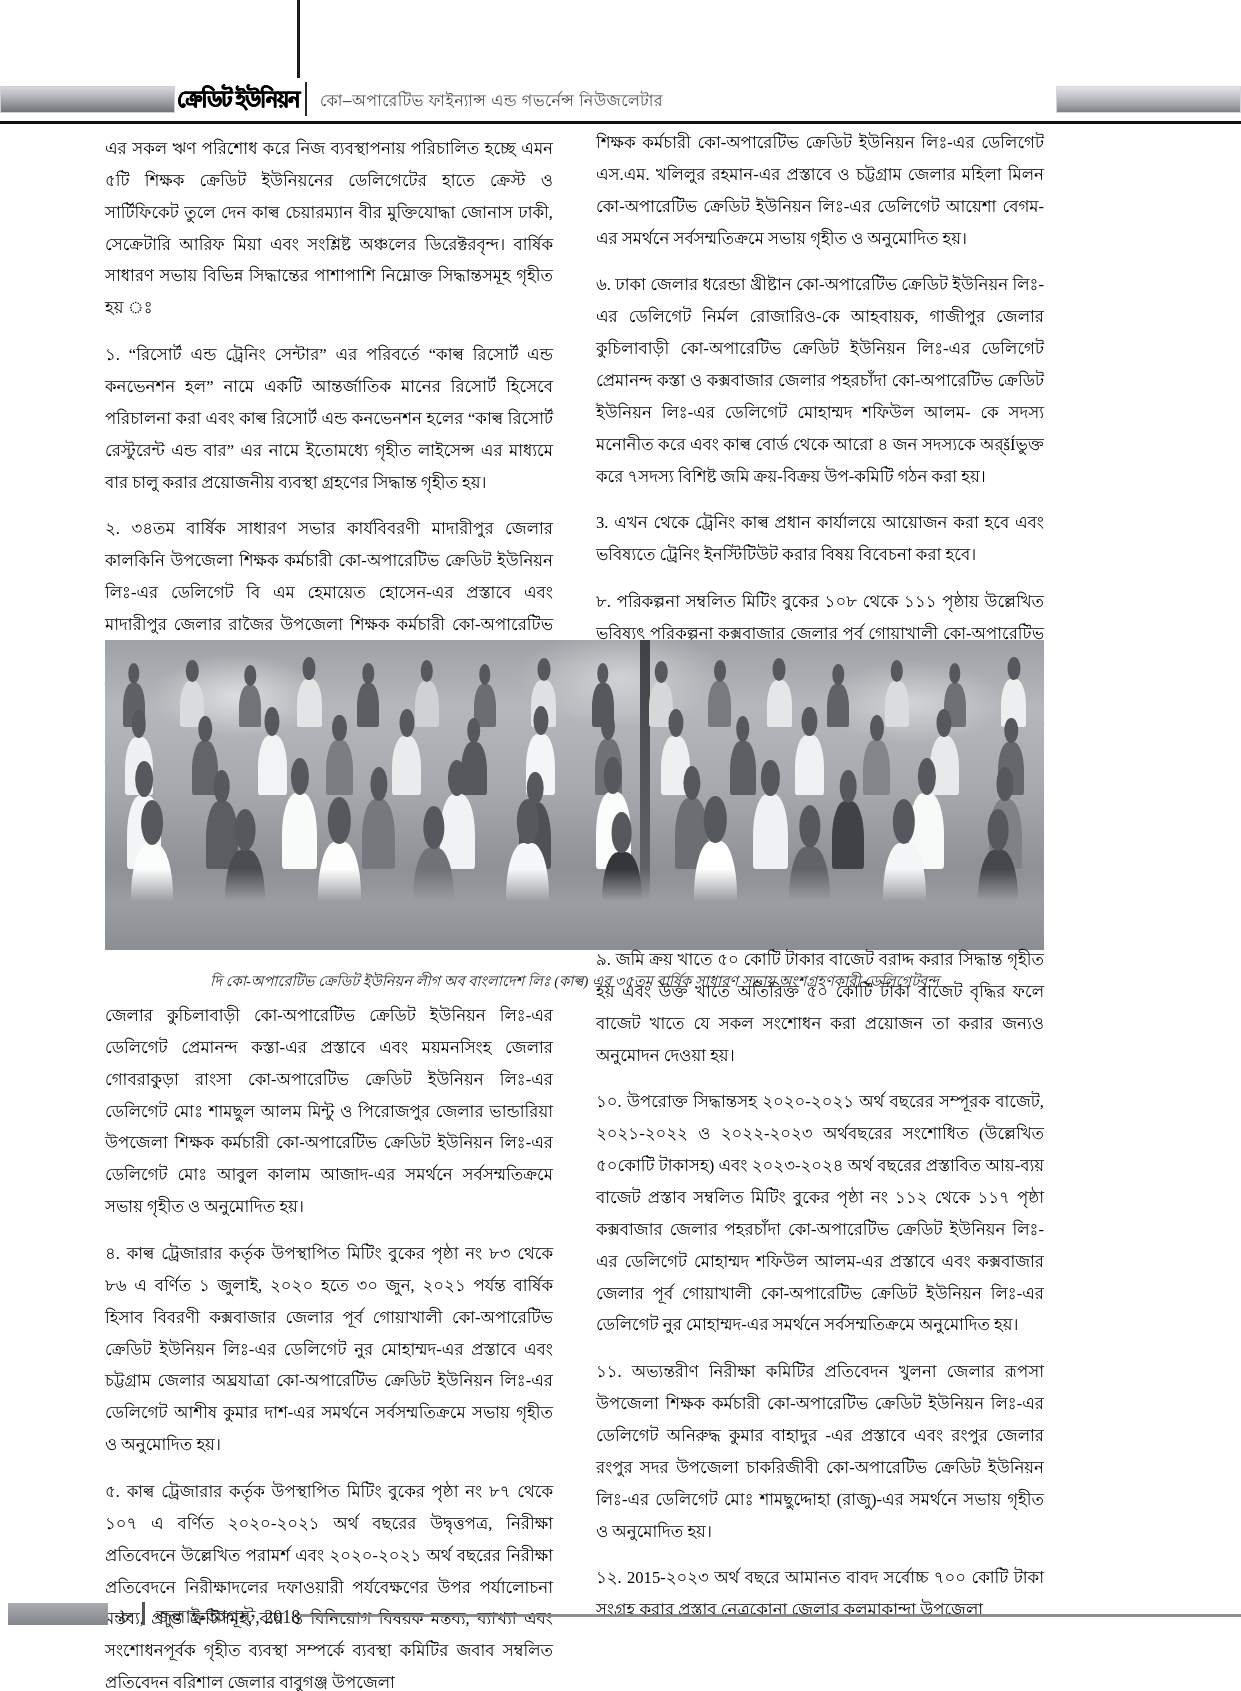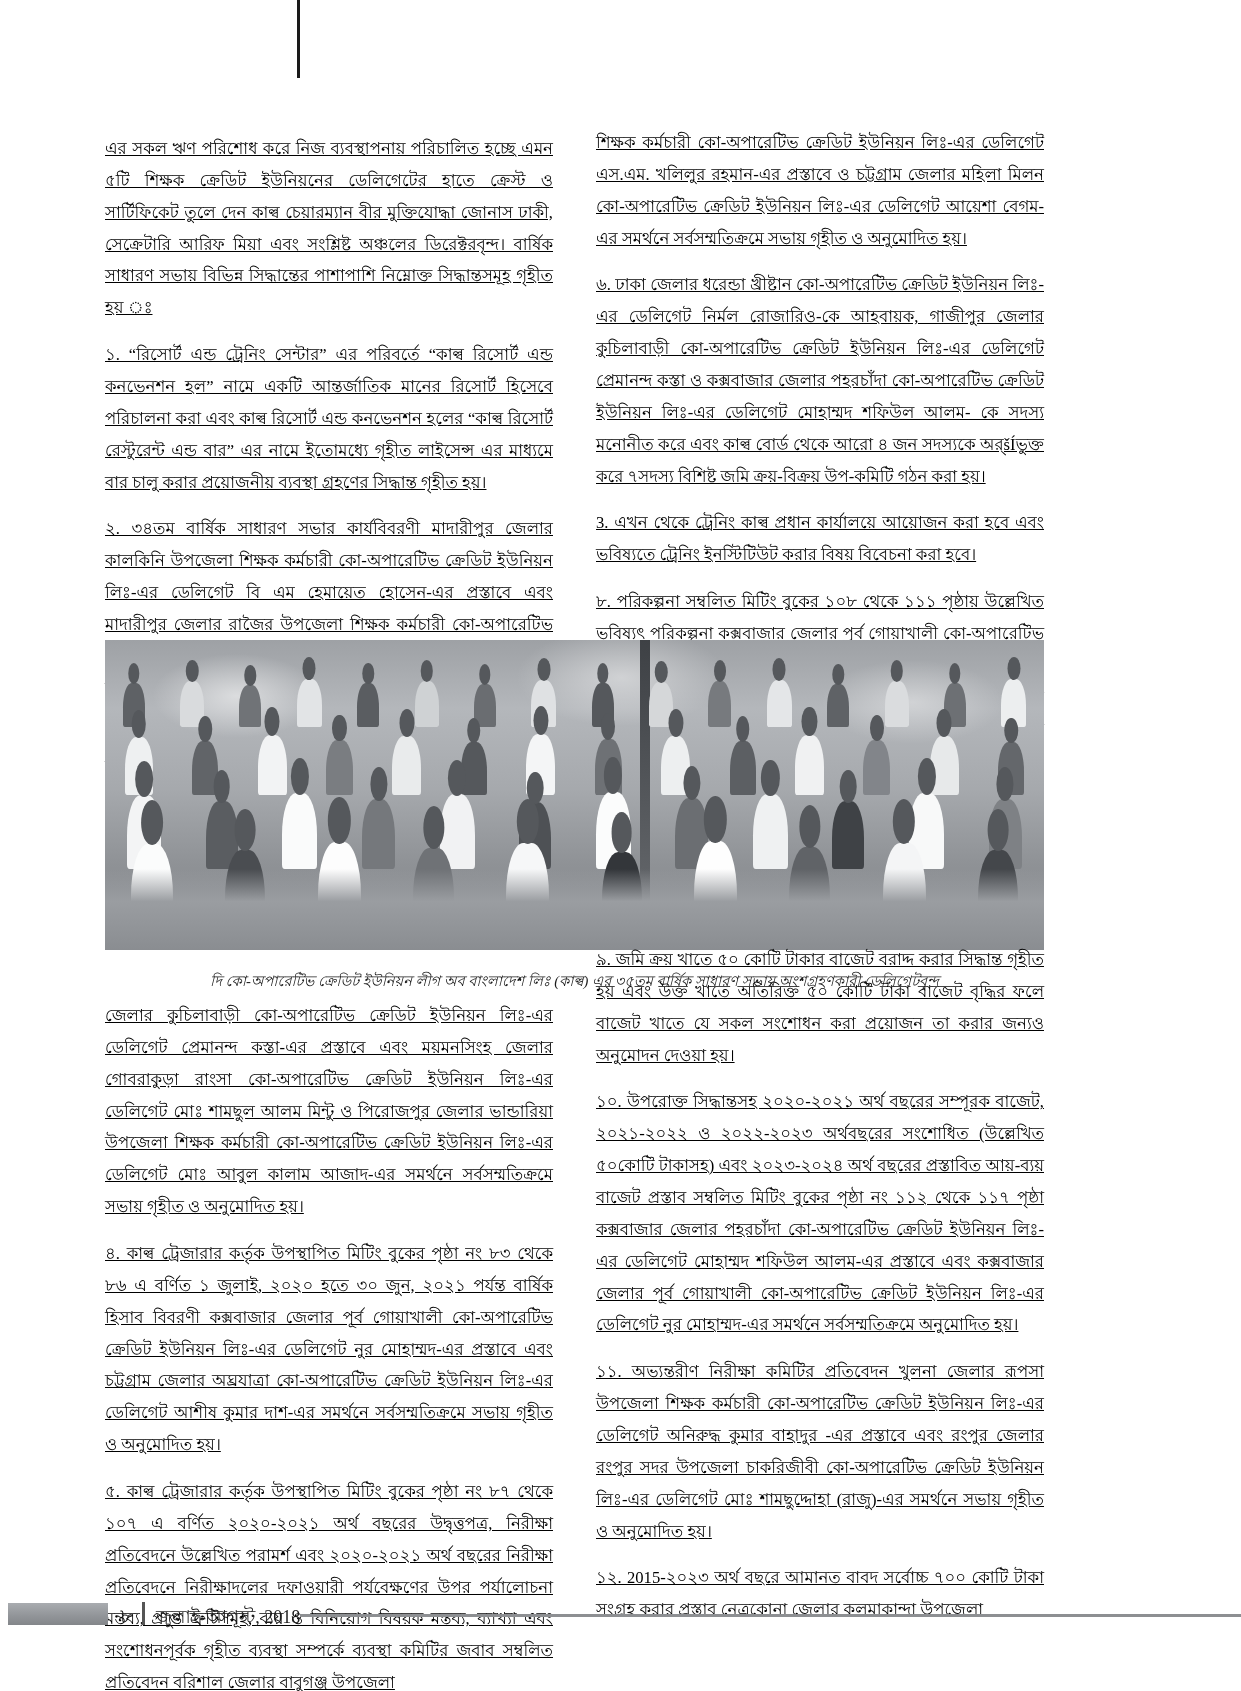--- a/index.html
+++ b/index.html
@@ -96,21 +96,21 @@
     width: 448px;
     font-size: 16.6px;
     line-height: 1.92;
     text-align: justify;
     text-justify: inter-word;
     color: #000;
   }
   .col-left  { left: 105px; }
   .col-right { left: 596px; }
 
-  .col p { margin: 0 0 15px 0; text-decoration: underline; }
+  .col p { margin: 0 0 15px 0; }
   .col p:last-child { margin-bottom: 0; }
 
   .seg-top-left  { top: 133px; }
   .seg-top-right { top: 127px; }
   .seg-bot-left  { top: 1000px; }
   .seg-bot-right { top: 944px; }
 
   
   .photo-wrap {
     position: absolute;
@@ -200,20 +200,30 @@
   }
 </style>
 </head>
 <body>
 
 <div class="page">
 
   <div class="spine-left-edge"></div>
   <div class="spine-top"></div>
 
+  <div class="header">
+    <div class="hdr-grad-left"></div>
+    <div class="masthead">
+      <span class="masthead-text">ক্রেডিট ইউনিয়ন</span>
+    </div>
+    <div class="hdr-divider"></div>
+    <div class="hdr-tagline">কো–অপারেটিভ ফাইন্যান্স এন্ড গভর্নেন্স নিউজলেটার</div>
+    <div class="hdr-grad-right"></div>
+    <div class="header-rule"></div>
+  </div>
 
   <div class="col col-left seg-top-left">
     <p>এর সকল ঋণ পরিশোধ করে নিজ ব্যবস্থাপনায় পরিচালিত হচ্ছে এমন ৫টি শিক্ষক ক্রেডিট ইউনিয়নের ডেলিগেটের হাতে ক্রেস্ট ও সার্টিফিকেট তুলে দেন কাল্ব চেয়ারম্যান বীর মুক্তিযোদ্ধা জোনাস ঢাকী, সেক্রেটারি আরিফ মিয়া এবং সংশ্লিষ্ট অঞ্চলের ডিরেক্টরবৃন্দ। বার্ষিক সাধারণ সভায় বিভিন্ন সিদ্ধান্তের পাশাপাশি নিম্নোক্ত সিদ্ধান্তসমূহ গৃহীত হয় ঃ</p>
     <p>১. “রিসোর্ট এন্ড ট্রেনিং সেন্টার” এর পরিবর্তে “কাল্ব রিসোর্ট এন্ড কনভেনশন হল” নামে একটি আন্তর্জাতিক মানের রিসোর্ট হিসেবে পরিচালনা করা এবং কাল্ব রিসোর্ট এন্ড কনভেনশন হলের “কাল্ব রিসোর্ট রেস্টুরেন্ট এন্ড বার” এর নামে ইতোমধ্যে গৃহীত লাইসেন্স এর মাধ্যমে বার চালু করার প্রয়োজনীয় ব্যবস্থা গ্রহণের সিদ্ধান্ত গৃহীত হয়।</p>
     <p>২. ৩৪তম বার্ষিক সাধারণ সভার কার্যবিবরণী মাদারীপুর জেলার কালকিনি উপজেলা শিক্ষক কর্মচারী কো-অপারেটিভ ক্রেডিট ইউনিয়ন লিঃ-এর ডেলিগেট বি এম হেমায়েত হোসেন-এর প্রস্তাবে এবং মাদারীপুর জেলার রাজৈর উপজেলা শিক্ষক কর্মচারী কো-অপারেটিভ ক্রেডিট ইউনিয়ন লিঃ-এর ডেলিগেট মোঃ মাহবুব হোসেন সিকদার-এর সমর্থনে সর্বসম্মতিক্রমে সভায় গৃহীত ও অনুমোদিত হয়।</p>
     <p>৩. ২০২০-২০২১ অর্থবছরের বোর্ড অব ডিরেক্টরস্-এর কার্যক্রমের বার্ষিক প্রতিবেদন মিটিং বুকের পৃষ্ঠা নং ৪৫ হতে ৮২ পর্যন্ত গাজীপুর</p>
   </div>
 
   <div class="col col-right seg-top-right">
     <p>শিক্ষক কর্মচারী কো-অপারেটিভ ক্রেডিট ইউনিয়ন লিঃ-এর ডেলিগেট এস.এম. খলিলুর রহমান-এর প্রস্তাবে ও চট্টগ্রাম জেলার মহিলা মিলন কো-অপারেটিভ ক্রেডিট ইউনিয়ন লিঃ-এর ডেলিগেট আয়েশা বেগম-এর সমর্থনে সর্বসম্মতিক্রমে সভায় গৃহীত ও অনুমোদিত হয়।</p>

